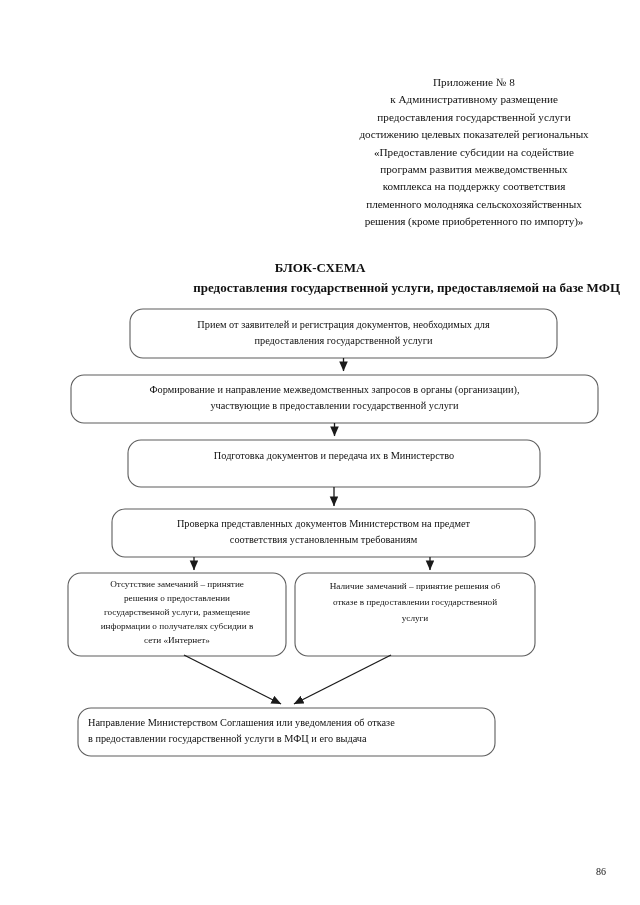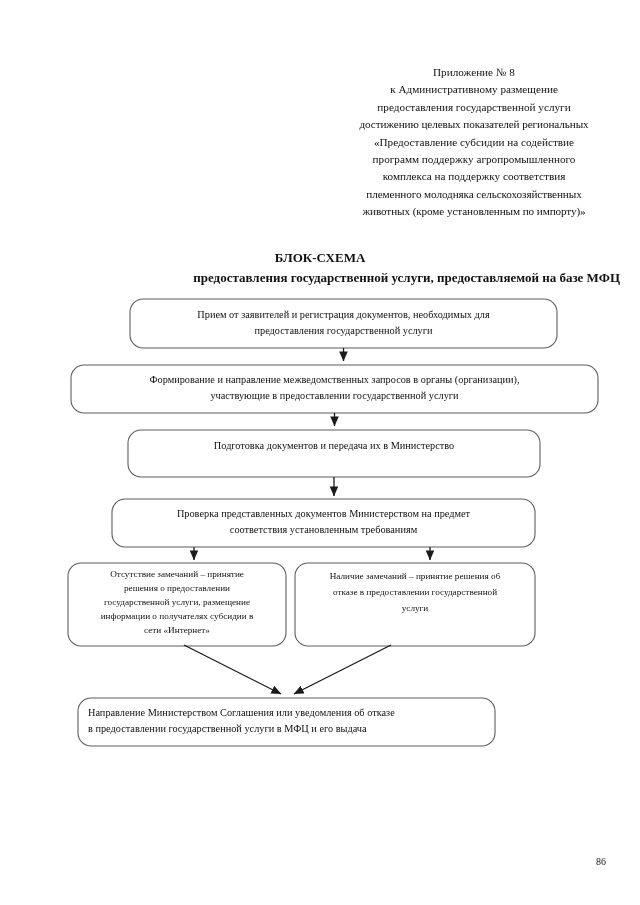--- a/index.html
+++ b/index.html
@@ -11,21 +11,21 @@
     width: 640px;
     height: 905px;
     position: relative;
     font-family: "Liberation Serif", "DejaVu Serif", serif;
     color: #111111;
     overflow: hidden;
   }
 
   .page {
     position: absolute;
-    left: 0; top: 8px;
+    left: 0; top: 18px;
     width: 640px;
     height: 857px;
     border-radius: 28px;
   }
 
   
   .appendix {
     position: absolute;
     left: 318px;
     top: 56px;
@@ -97,24 +97,24 @@
 <body>
 
 <div class="page">
 
   <div class="appendix">
     <span class="ln">Приложение № 8</span>
     <span class="ln">к Административному размещение</span>
     <span class="ln">предоставления государственной услуги</span>
     <span class="ln wide">достижению целевых показателей региональных</span>
     <span class="ln">«Предоставление субсидии на содействие</span>
-    <span class="ln">программ поддержку агропромышленного</span>
+    <span class="ln">программ развития межведомственных</span>
     <span class="ln">комплекса на поддержку  соответствия</span>
     <span class="ln wide">племенного молодняка сельскохозяйственных</span>
-    <span class="ln wide">животных (кроме установленным по импорту)»</span>
+    <span class="ln wide">решения (кроме приобретенного по импорту)»</span>
   </div>
 
   <div class="scheme-title">
     <span class="t1">БЛОК-СХЕМА</span>
     <span class="t2">предоставления государственной услуги, предоставляемой на базе МФЦ</span>
   </div>
 
   <svg class="chart" viewBox="0 0 640 905">
     <defs>
       <marker id="arrhead" markerWidth="9" markerHeight="9" refX="7.4" refY="3.3" orient="auto" markerUnits="strokeWidth">

